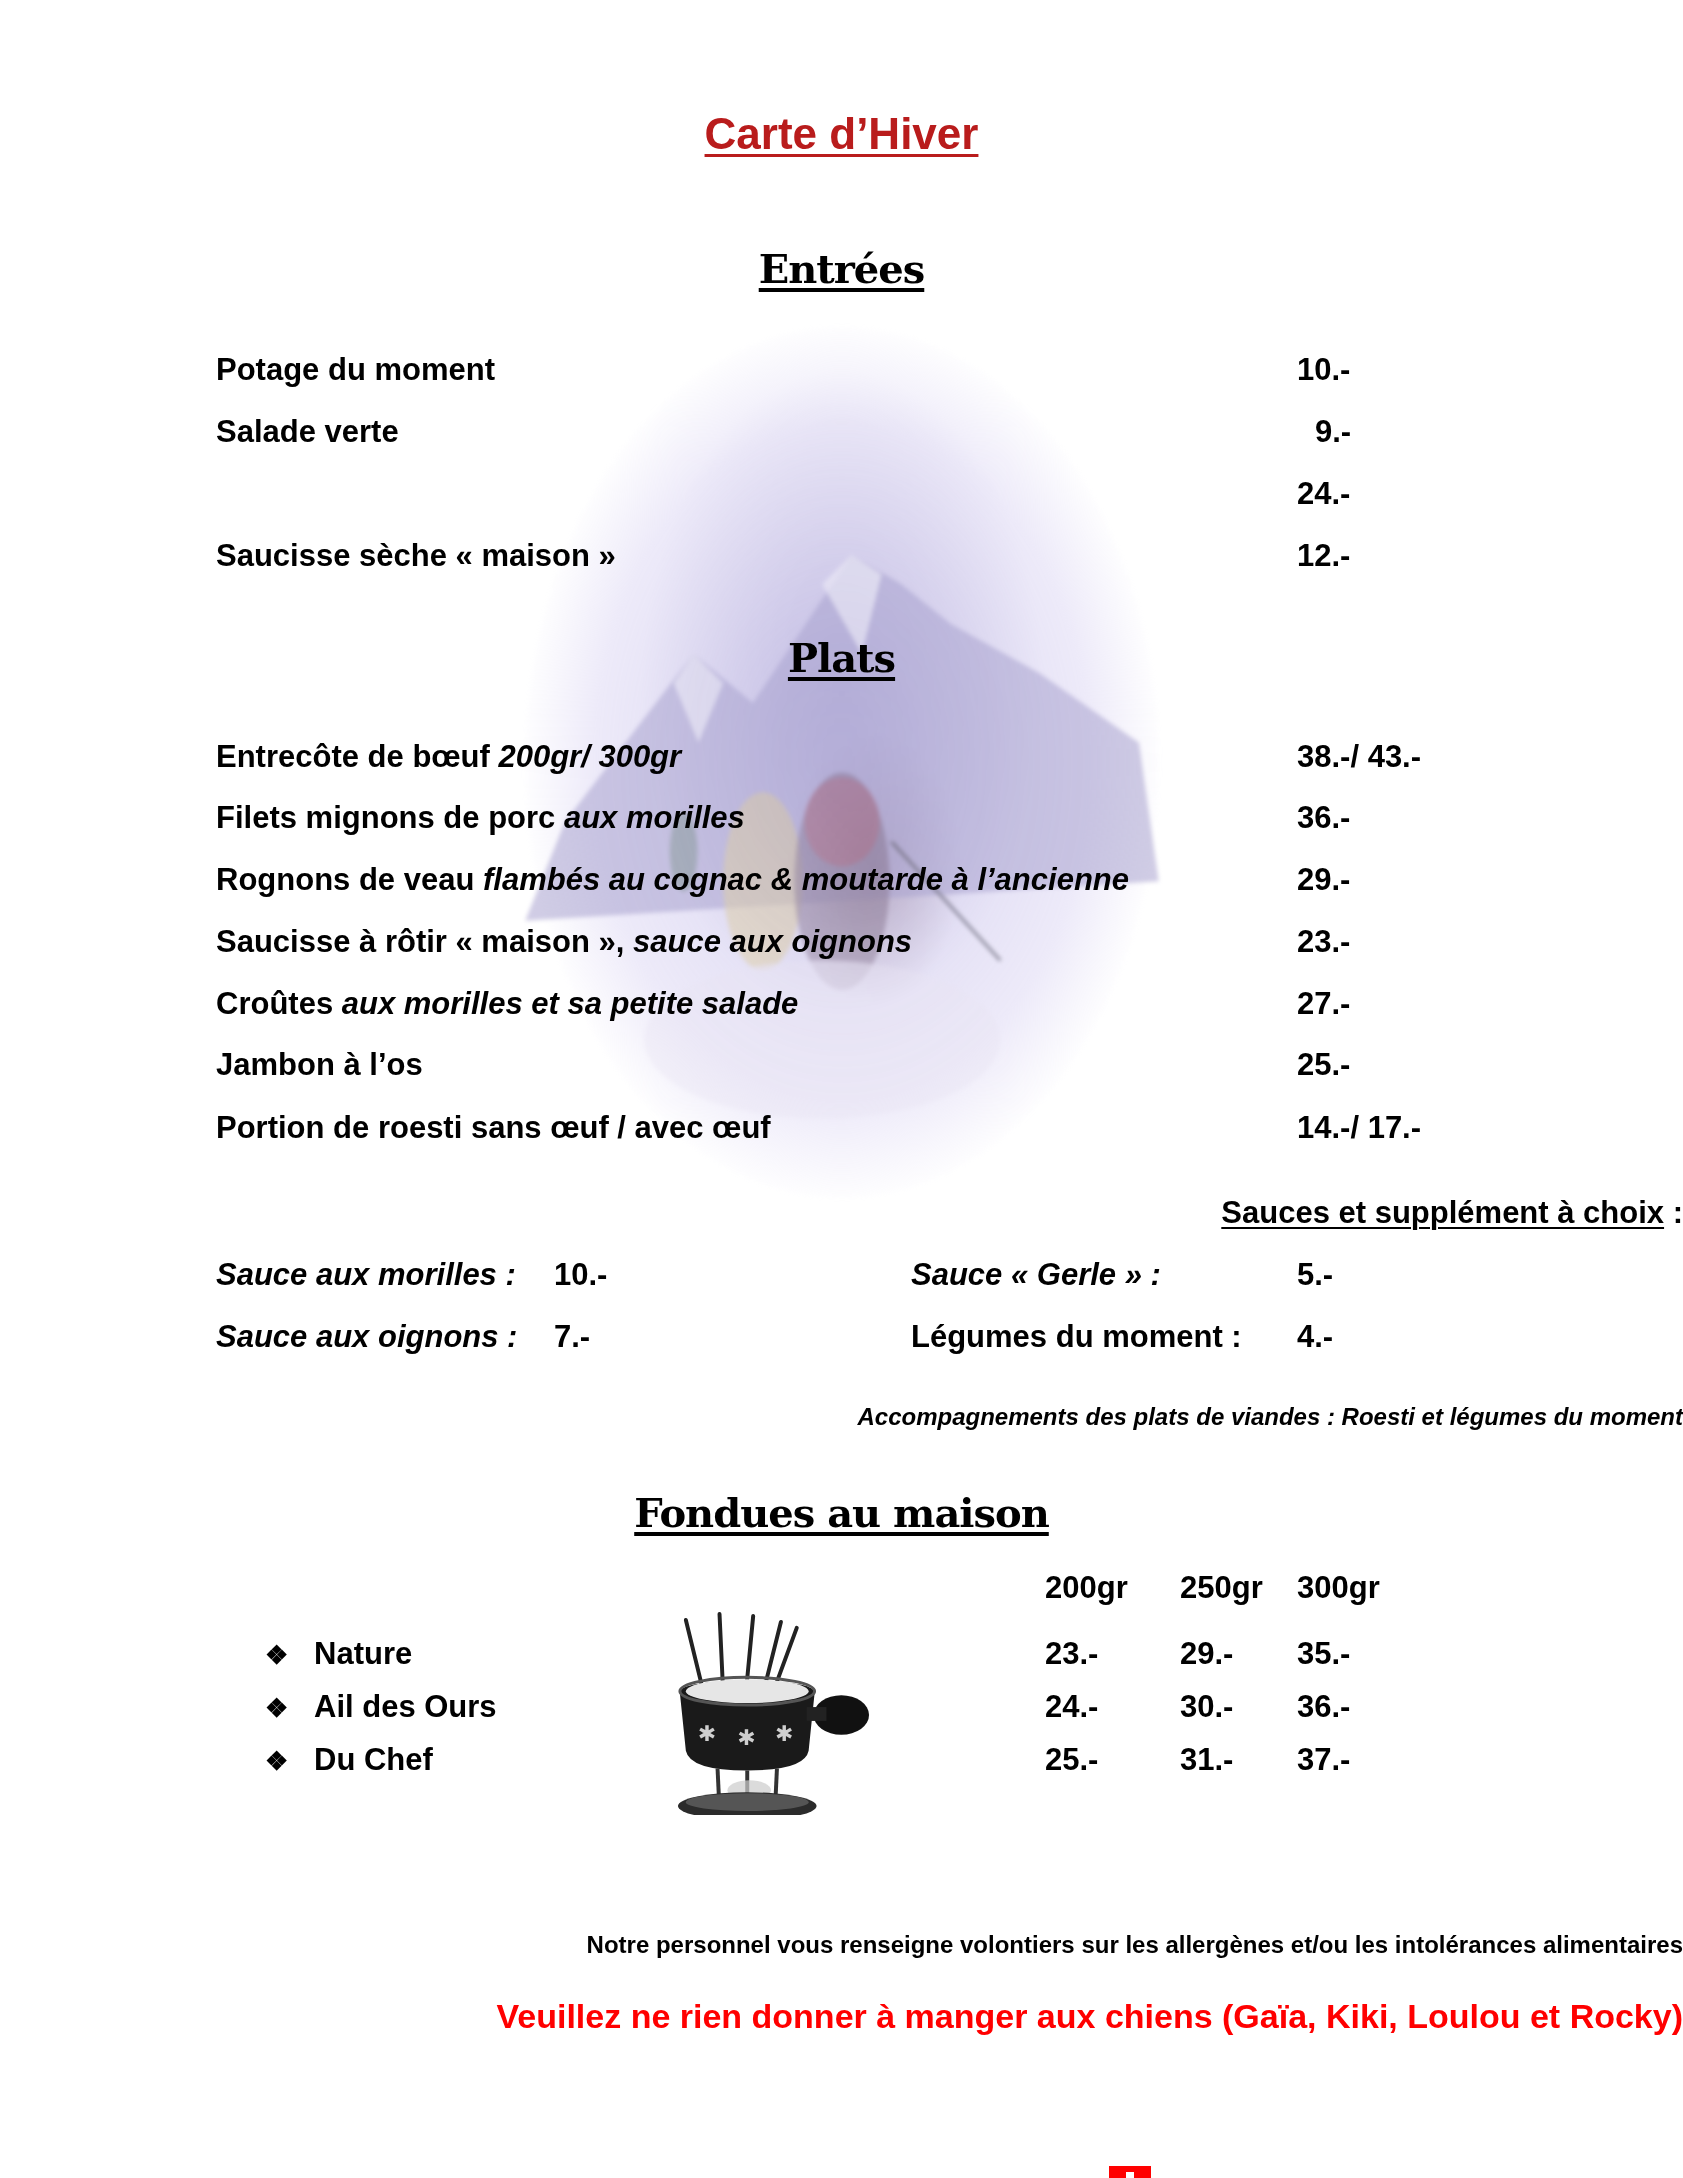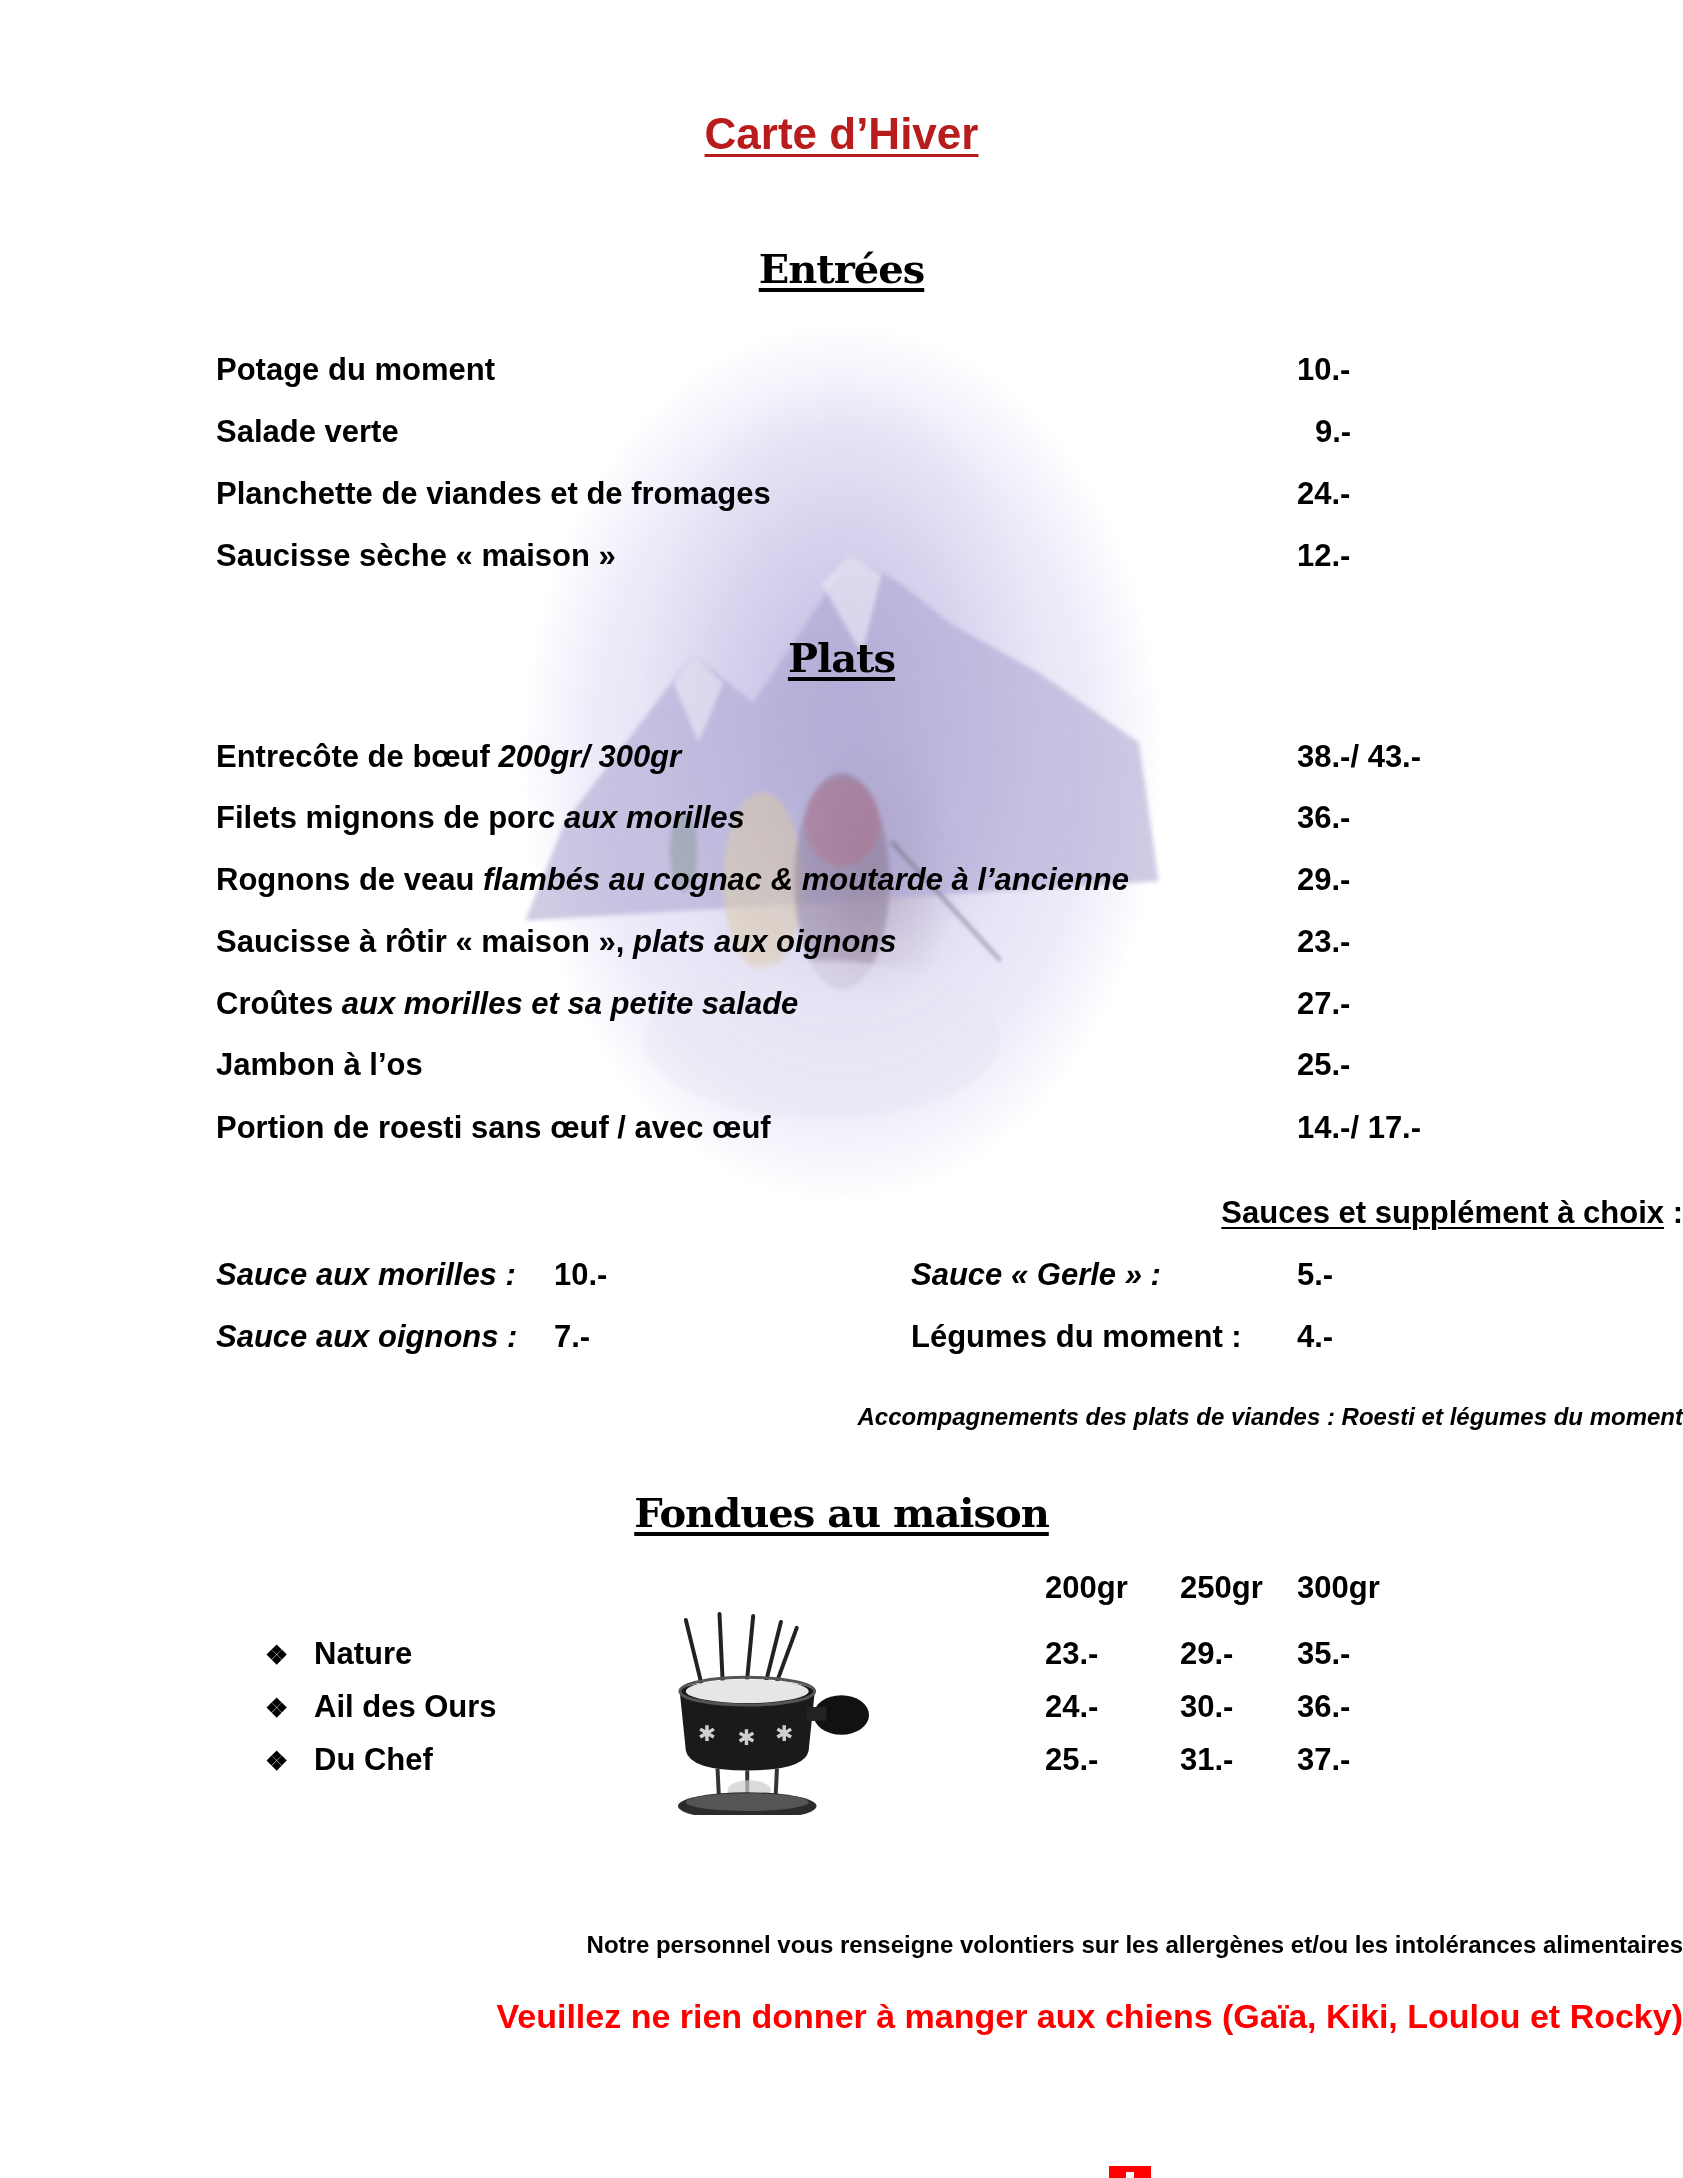--- a/index.html
+++ b/index.html
@@ -65,21 +65,20 @@
 
 <div class="abs row" style="top:348px">
   <span class="name">Potage du moment</span>
   <span class="price">10.-</span>
 </div>
 <div class="abs row" style="top:410px">
   <span class="name">Salade verte</span>
   <span class="price" style="left:1099px">  9.-</span>
 </div>
 <div class="abs row" style="top:472px">
-  <span class="name">Planchette de viandes et de fromages</span>
   <span class="price">24.-</span>
 </div>
 <div class="abs row" style="top:534px">
   <span class="name">Saucisse sèche « maison »</span>
   <span class="price">12.-</span>
 </div>
 
 <div class="abs section-title" style="top:633px">
   <span>Plats</span>
 </div>
@@ -90,21 +89,21 @@
 </div>
 <div class="abs row" style="top:796px">
   <span class="name"><span>Filets mignons de porc </span><i>aux morilles</i></span>
   <span class="price">36.-</span>
 </div>
 <div class="abs row" style="top:858px">
   <span class="name"><span>Rognons de veau </span><i>flambés au cognac &amp; moutarde à l’ancienne</i></span>
   <span class="price">29.-</span>
 </div>
 <div class="abs row" style="top:920px">
-  <span class="name"><span>Saucisse à rôtir « maison », </span><i>plats aux oignons</i></span>
+  <span class="name"><span>Saucisse à rôtir « maison », </span><i>sauce aux oignons</i></span>
   <span class="price">23.-</span>
 </div>
 <div class="abs row" style="top:982px">
   <span class="name"><span>Croûtes </span><i>aux morilles et sa petite salade</i></span>
   <span class="price">27.-</span>
 </div>
 <div class="abs row" style="top:1043px">
   <span class="name">Jambon à l’os</span>
   <span class="price">25.-</span>
 </div>

